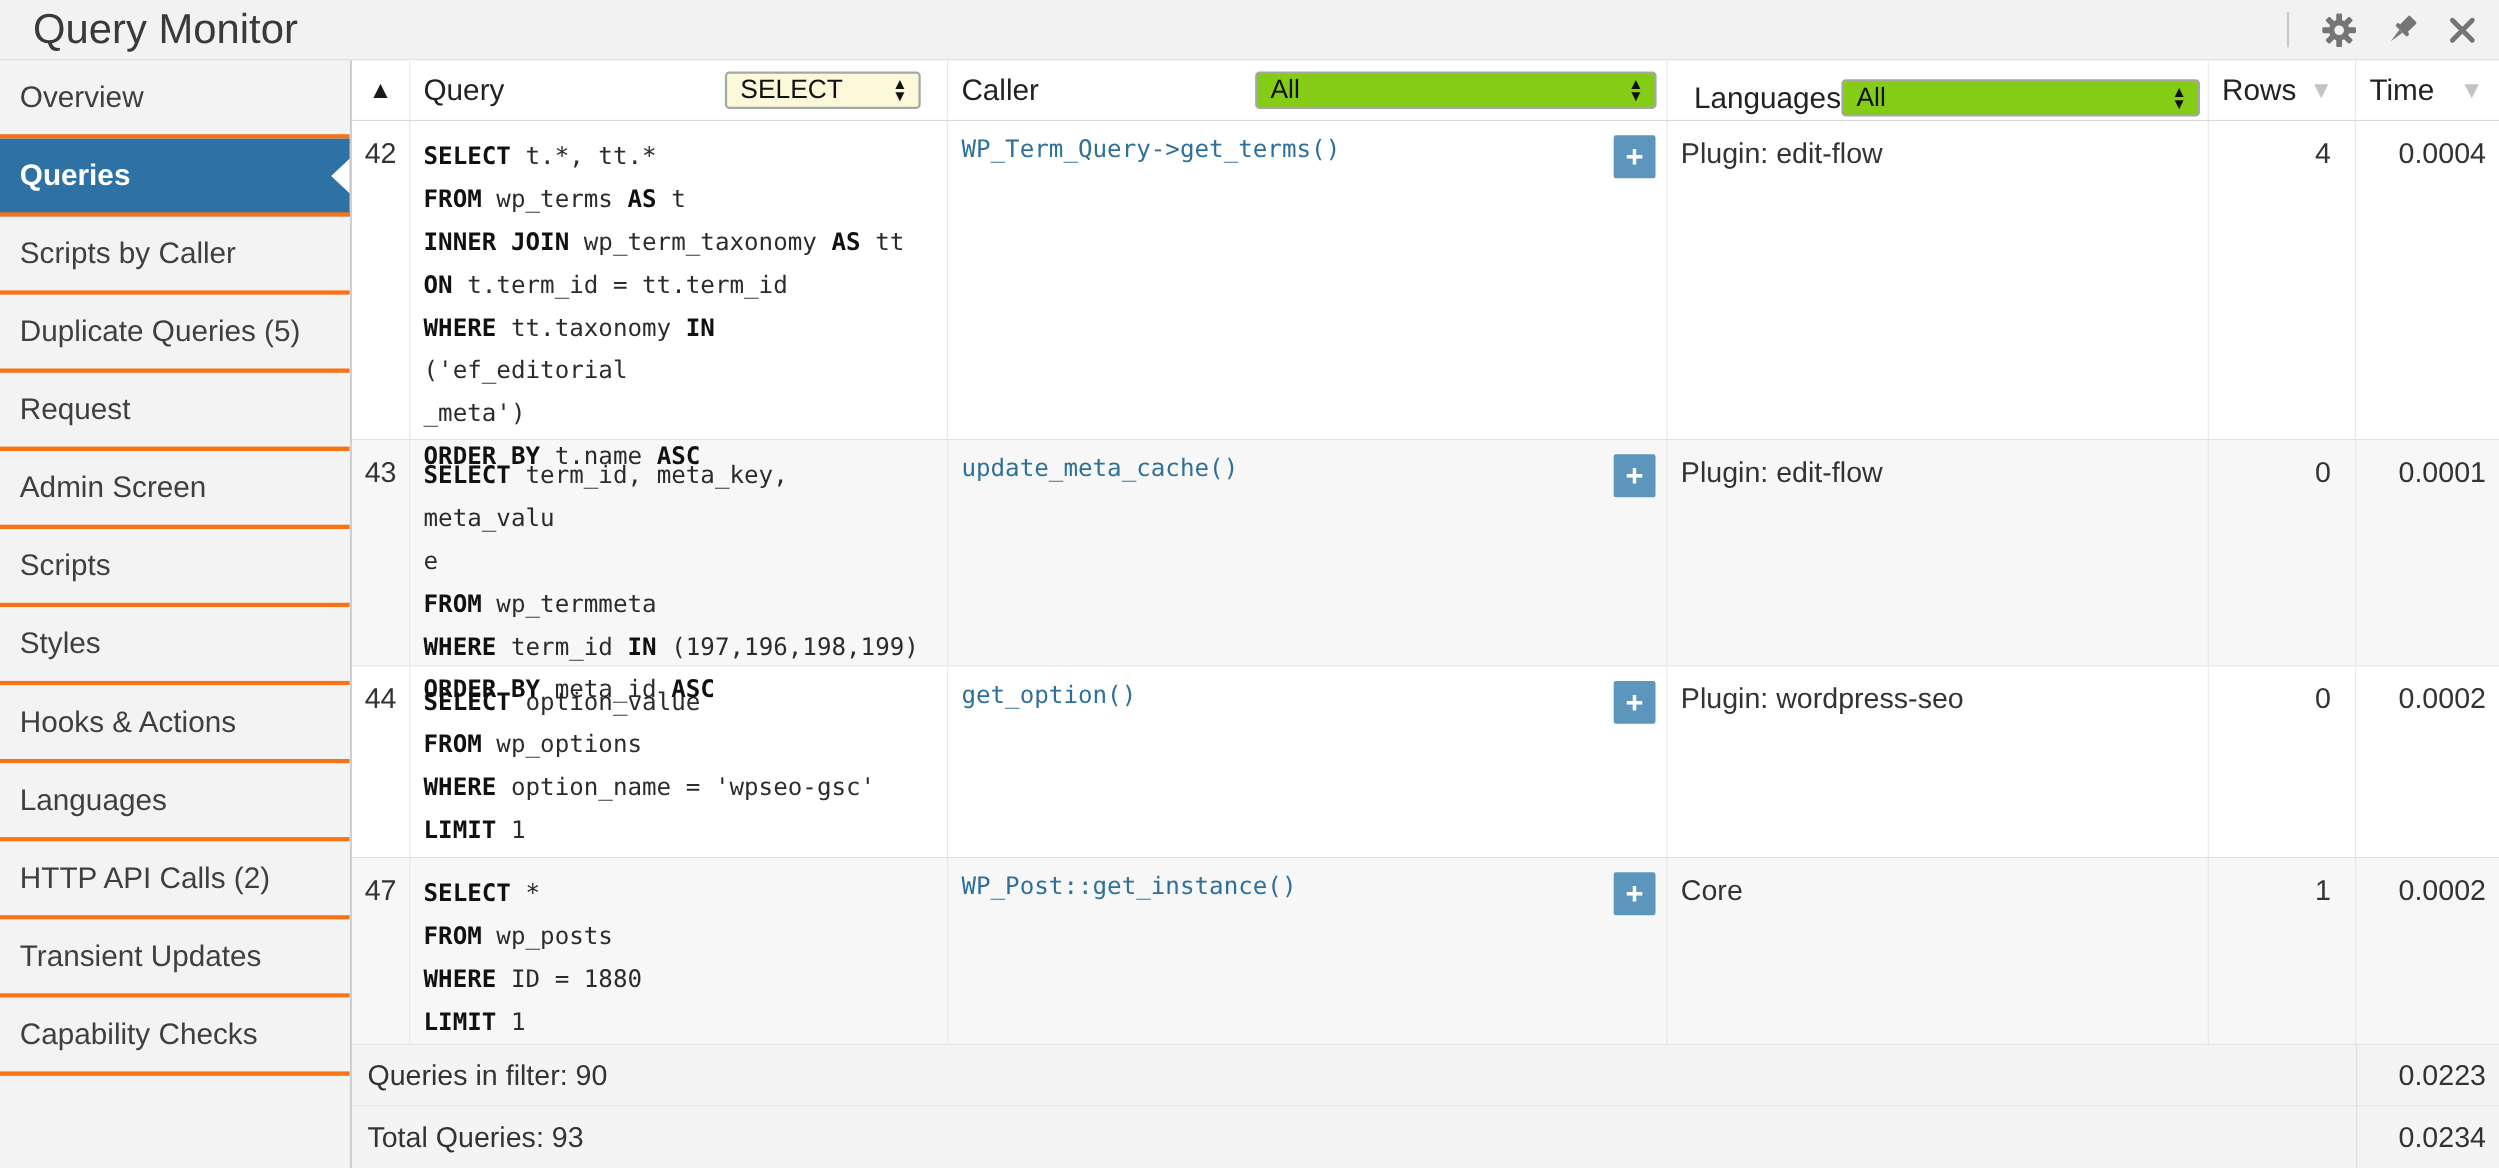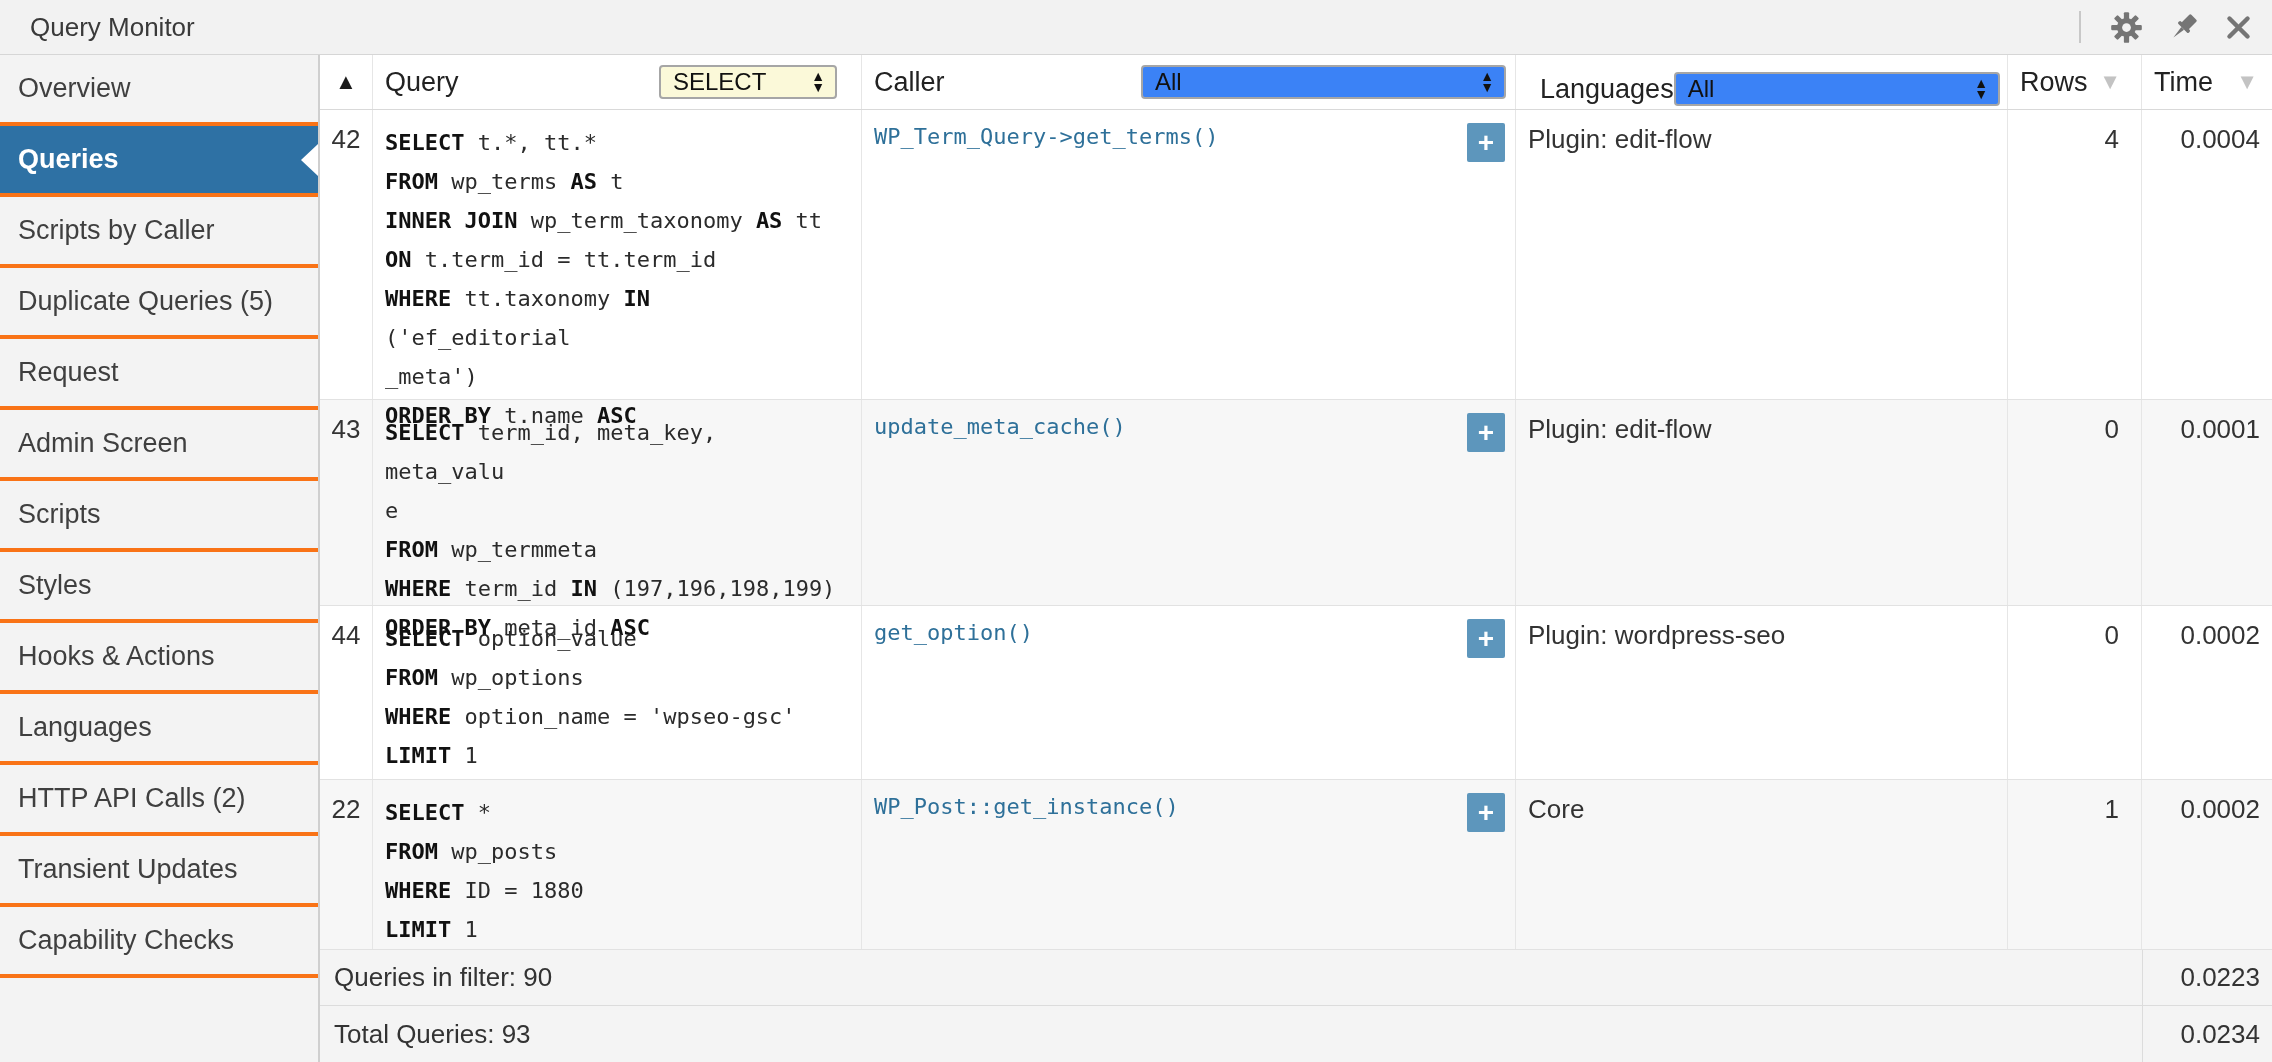--- a/index.html
+++ b/index.html
@@ -3,21 +3,21 @@
 <meta charset="utf-8">
 <style>
   * { margin:0; padding:0; box-sizing:border-box; }
   html,body { width:2272px; height:1062px; overflow:hidden; background:#fff;
               font-family:"Liberation Sans", sans-serif; }
 
   
   .titlebar { position:absolute; top:0; left:0; width:2272px; height:55px;
               background:#f2f2f2; border-bottom:1px solid #d6d6d6;
               display:flex; align-items:center; }
-  .titlebar .title { font-size:26px; color:#3a3a3a; padding-left:30px; flex:1; }
+  .titlebar .title { font-size:38px; color:#3a3a3a; padding-left:30px; flex:1; }
   .titlebar .tools { display:flex; align-items:center; gap:22px; padding-right:18px; }
   .vdivider { width:2px; height:32px; background:#c8c8c8; margin-right:6px; }
   .toolbtn { display:flex; align-items:center; justify-content:center; cursor:pointer;
              background:none; border:none; }
 
   
   .sidebar { position:absolute; top:55px; left:0; width:320px; height:1007px;
              background:#f3f3f3; border-right:2px solid #cfcfcf; overflow:hidden; }
   .side-item { height:71px; display:flex; align-items:center; padding-left:18px;
                border-bottom:4px solid #f97316; font-size:27px; color:#3f3f3f;
@@ -38,21 +38,21 @@
   .c-rows   { width:134px; border-right:1px solid #e6e6e6; }
   .c-time   { width:130px; }
 
   
   .thead { height:55px; border-bottom:1px solid #d9d9d9; background:#fff; }
   .thead > div { display:flex; align-items:center; font-size:27px; color:#222; }
   .thead .c-num { justify-content:center; cursor:pointer; }
   .sort-asc { font-size:22px; color:#1a1a1a; }
   .sort-desc { font-size:22px; color:#c3c3c3; }
   .hlabel { padding-left:12px; }
-  .selectbox { height:34px; border:2px solid #a6a6a6; border-radius:4px; background:#3b82f6;
+  .selectbox { height:34px; border:2px solid #a6a6a6; border-radius:4px; background:#84cc16;
                display:flex; align-items:center; justify-content:space-between;
                padding:0 10px 0 12px; font-size:24px; color:#111; margin-left:auto; cursor:pointer; }
   .selectbox.active { background:#fbf9d9; }
   .sel-query { width:178px; margin-right:24px; }
   .sel-caller { width:365px; margin-right:9px; }
   .sel-comp { width:338px; margin-right:7px; }
   .spinner { display:flex; flex-direction:column; align-items:center; line-height:11px;
              font-size:14px; color:#111; padding-left:8px; }
   .c-rows.hsort, .c-time.hsort { justify-content:space-between; cursor:pointer;
              padding:0 20px 0 12px; }
@@ -252,21 +252,21 @@
       <button class="expand-btn">
           <span>+</span>
         </button>
     </div>
     <div class="c-comp">Plugin: wordpress-seo</div>
     <div class="c-rows">0</div>
     <div class="c-time">0.0002</div>
   </div>
 
   <div class="trow qrow alt" style="height:170px">
-    <div class="c-num">22</div>
+    <div class="c-num">47</div>
     <div class="c-query">
         <div class="sql"><b>SELECT</b> *<br><b>FROM</b> wp_posts<br><b>WHERE</b> ID = 1880<br><b>LIMIT</b> 1</div>
       </div>
     <div class="c-caller">
       <a class="caller-link">WP_Post::get_instance()</a>
       <button class="expand-btn">
           <span>+</span>
         </button>
     </div>
     <div class="c-comp">Core</div>

